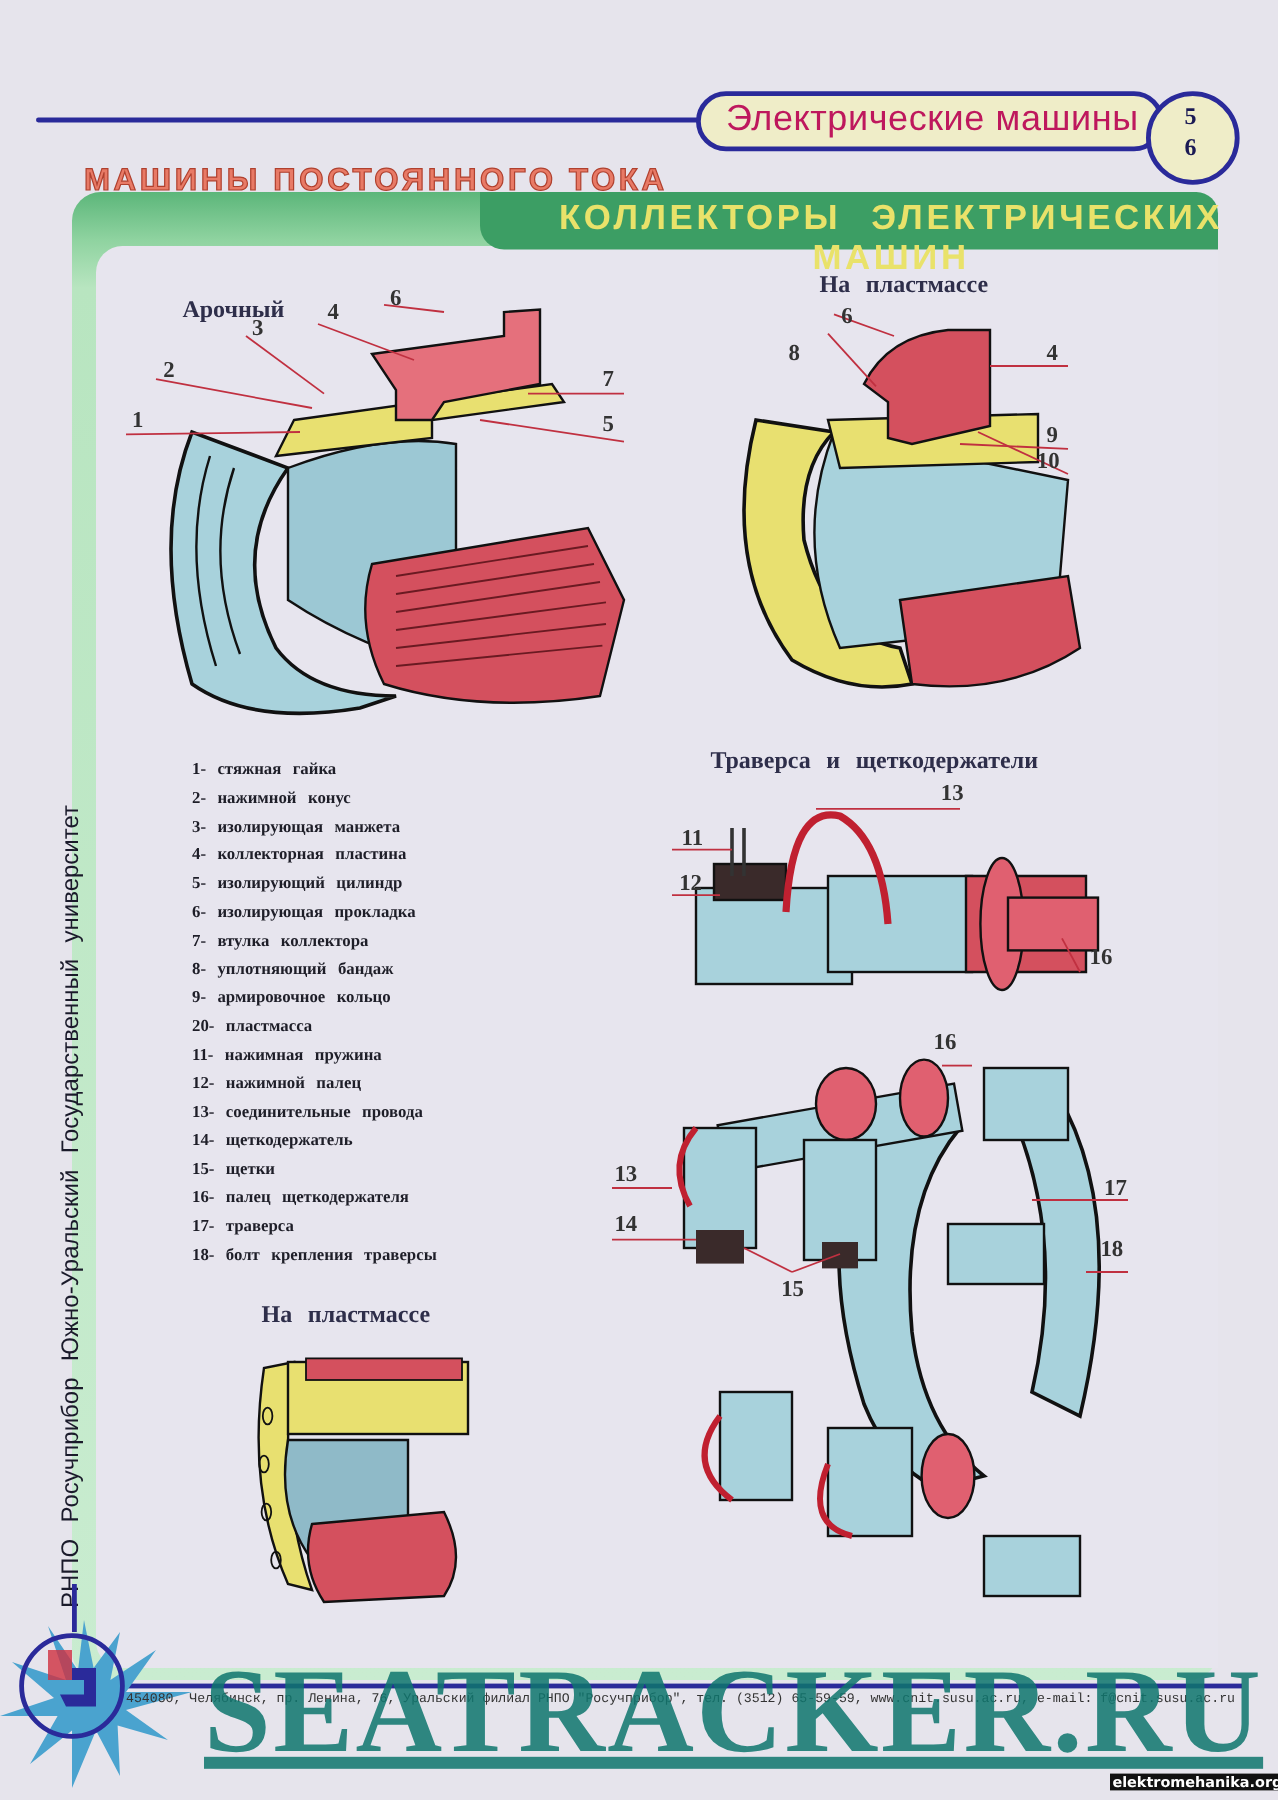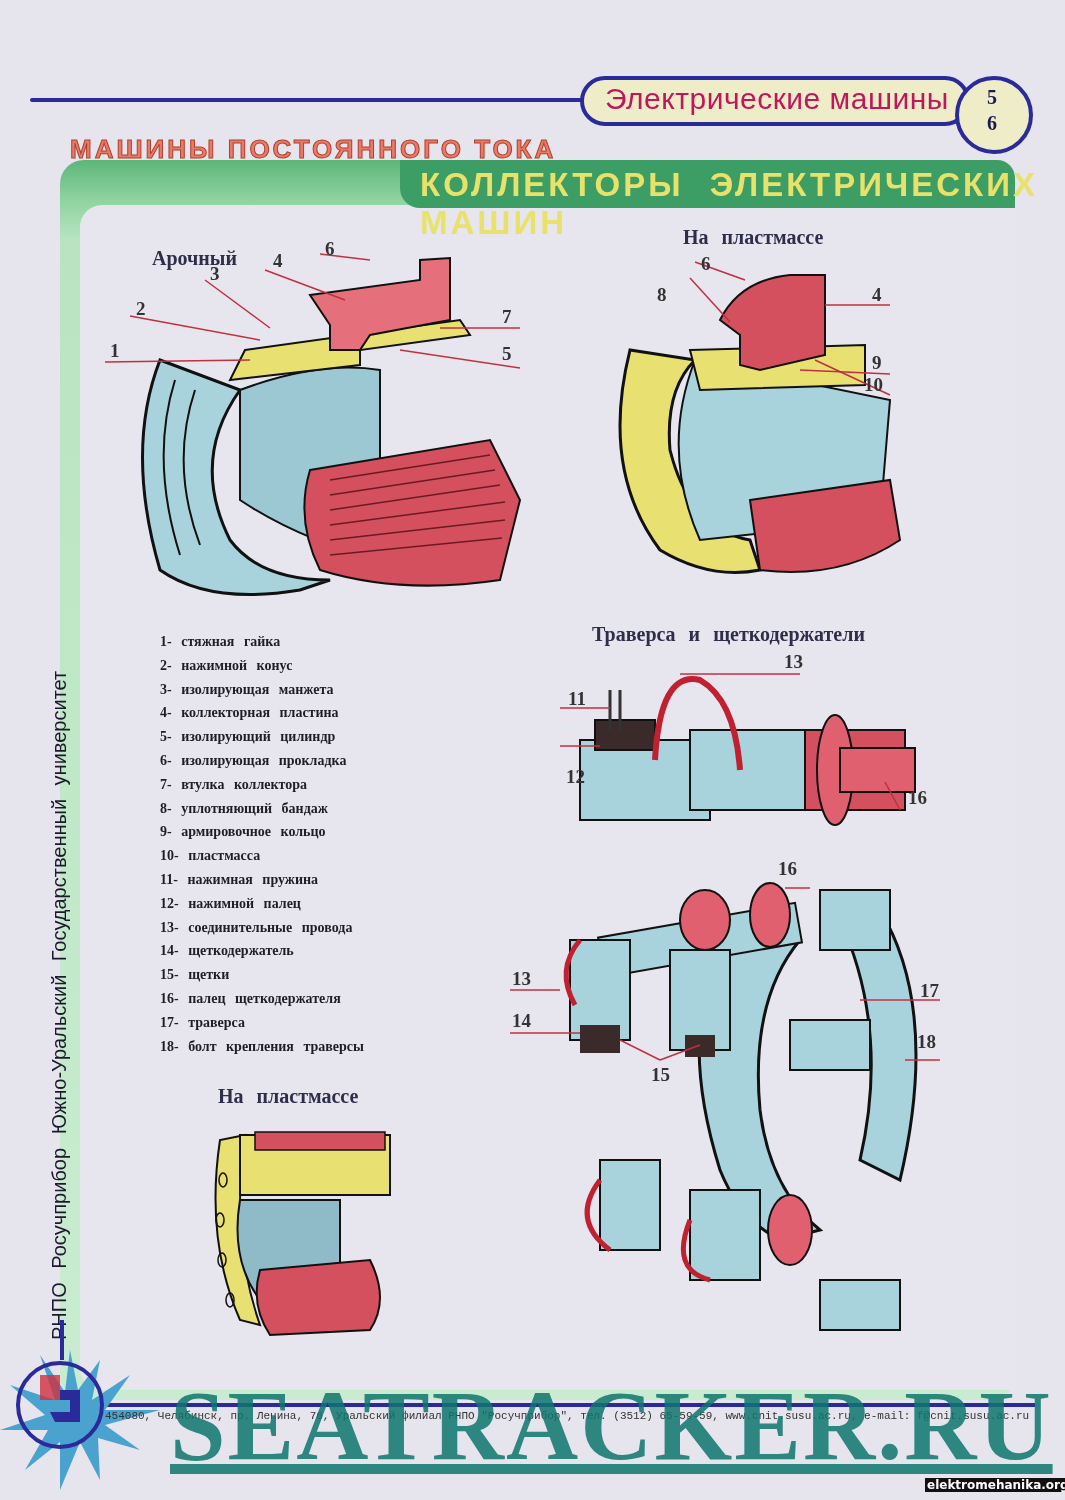--- a/index.html
+++ b/index.html
@@ -9,21 +9,21 @@
   .hdr-line{left:30px;top:98px;width:560px;height:4px;background:#2a2a9a;border-radius:2px;}
   .hdr-pill{left:580px;top:76px;width:390px;height:50px;border:4px solid #2a2a9a;border-radius:26px;background:#efedc8;box-sizing:border-box;}
   .hdr-title{left:605px;top:82px;font-family:"Liberation Sans",sans-serif;font-size:30px;color:#be185d;letter-spacing:.5px;}
   .hdr-circle{left:955px;top:76px;width:78px;height:78px;border:4px solid #2a2a9a;border-radius:50%;background:#efedc8;box-sizing:border-box;}
   .pg{font-family:"Liberation Serif",serif;font-weight:bold;font-size:20px;color:#1a1a55;}
   .sub-title{left:70px;top:134px;font-family:"Liberation Sans",sans-serif;font-weight:900;font-size:26px;color:#e87a66;letter-spacing:3px;-webkit-text-stroke:1px #b0402e;}
   
   .panel{left:60px;top:160px;width:955px;height:1240px;background:linear-gradient(#5cb67a,#8fd3a0 40px,#b8e5c0 80px,#c9ecd0);border-radius:24px;}
   .panel-inner{left:80px;top:205px;width:935px;height:1185px;background:#e7e5ee;border-radius:22px 0 0 22px;}
   .tab{left:400px;top:160px;width:615px;height:48px;background:#3c9e64;border-radius:0 18px 0 20px;}
-  .tab-text{left:420px;top:166px;font-family:"Liberation Sans",sans-serif;font-weight:bold;font-size:33px;color:#e9e26a;letter-spacing:3px;word-spacing:14px;}
+  .tab-text{left:420px;top:166px;font-family:"Liberation Sans",sans-serif;font-weight:bold;font-size:29px;color:#e9e26a;letter-spacing:3px;word-spacing:14px;text-align:center;}
   .heading{font-family:"Liberation Serif",serif;font-weight:bold;font-size:20px;color:#2e2e4a;word-spacing:8px;}
   .callout{font-family:"Liberation Serif",serif;font-weight:bold;font-size:19px;color:#333;}
   .legend{left:160px;top:630px;}
   .legend div{font-family:"Liberation Serif",serif;font-weight:bold;font-size:14px;color:#1e1e28;height:23.8px;line-height:23.8px;word-spacing:6px;white-space:nowrap;}
   .side-text{left:48px;top:1340px;transform:rotate(-90deg);transform-origin:0 0;font-family:"Liberation Sans",sans-serif;font-size:20px;color:#1a1a2a;white-space:nowrap;word-spacing:8px;}
   .footer-line{left:100px;top:1403px;width:935px;height:4px;background:#2a2a9a;}
   .vline{left:60px;top:1320px;width:4px;height:40px;background:#2a2a9a;}
   .address{left:105px;top:1410px;font-family:"Liberation Mono",monospace;font-size:11px;color:#333;white-space:nowrap;}
   .wm{left:170px;top:1368px;font-family:"Liberation Serif",serif;font-weight:bold;font-size:100px;color:#0f766e;opacity:.85;letter-spacing:2px;text-decoration:underline;}
   .site{left:925px;top:1478px;font-family:"DejaVu Sans",sans-serif;font-weight:bold;font-size:12px;color:#fff;background:#111;padding:0 2px;}
@@ -110,21 +110,21 @@
 <div class="abs legend">
   <div>1- стяжная  гайка</div>
   <div>2- нажимной  конус</div>
   <div>3- изолирующая  манжета</div>
   <div>4- коллекторная  пластина</div>
   <div>5- изолирующий  цилиндр</div>
   <div>6- изолирующая  прокладка</div>
   <div>7- втулка  коллектора</div>
   <div>8- уплотняющий  бандаж</div>
   <div>9- армировочное  кольцо</div>
-  <div>10- пластмасса</div>
+  <div>20- пластмасса</div>
   <div>11- нажимная  пружина</div>
   <div>12- нажимной  палец</div>
   <div>13- соединительные  провода</div>
   <div>14- щеткодержатель</div>
   <div>15- щетки</div>
   <div>16- палец  щеткодержателя</div>
   <div>17- траверса</div>
   <div>18- болт  крепления  траверсы</div>
 </div>
 
@@ -139,21 +139,21 @@
   <rect x="280" y="88" width="75" height="44" fill="#e06070" stroke="#111" stroke-width="2"></rect>
   <path d="M95 100 Q100 10 140 20 Q175 40 180 110" fill="none" stroke="#c02030" stroke-width="6"></path>
   <g stroke="#c03040" stroke-width="1.5">
     <line x1="0" y1="48" x2="50" y2="48"></line>
     <line x1="0" y1="86" x2="40" y2="86"></line>
     <line x1="120" y1="14" x2="240" y2="14"></line>
     <line x1="325" y1="122" x2="340" y2="150"></line>
   </g>
 </svg>
 <div class="abs callout" style="left:568px;top:688px;">11</div>
-<div class="abs callout" style="left:566px;top:726px;margin-top:40px;">12</div>
+<div class="abs callout" style="left:566px;top:726px;">12</div>
 <div class="abs callout" style="left:784px;top:651px;">13</div>
 <div class="abs callout" style="left:908px;top:787px;">16</div>
 
 <svg style="left:540px;top:860px;" width="420" height="500">
   <path d="M200 60 Q130 150 180 310 Q200 360 240 380 L280 370 Q230 330 220 250 Q210 140 260 80 Z" fill="#a8d2dc" stroke="#111" stroke-width="3"></path>
   <path d="M300 60 L340 50 Q400 150 360 320 L320 300 Q350 170 300 60 Z" fill="#a8d2dc" stroke="#111" stroke-width="3"></path>
   <rect x="280" y="30" width="70" height="60" fill="#a8d2dc" stroke="#111" stroke-width="2"></rect>
   <rect x="250" y="160" width="80" height="50" fill="#a8d2dc" stroke="#111" stroke-width="2"></rect>
   <rect x="280" y="420" width="80" height="50" fill="#a8d2dc" stroke="#111" stroke-width="2"></rect>
   <rect x="60" y="60" width="200" height="40" fill="#a8d2dc" stroke="#111" stroke-width="2" transform="rotate(-10 160 80)"></rect>

